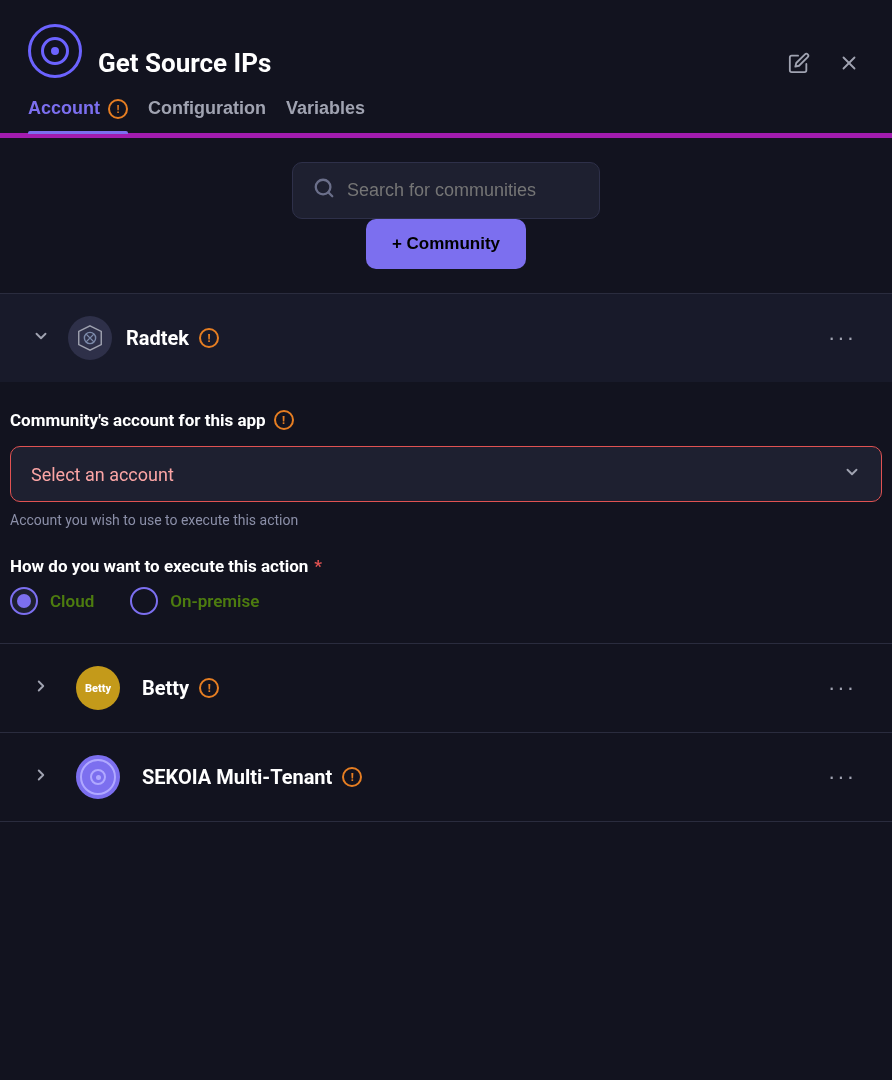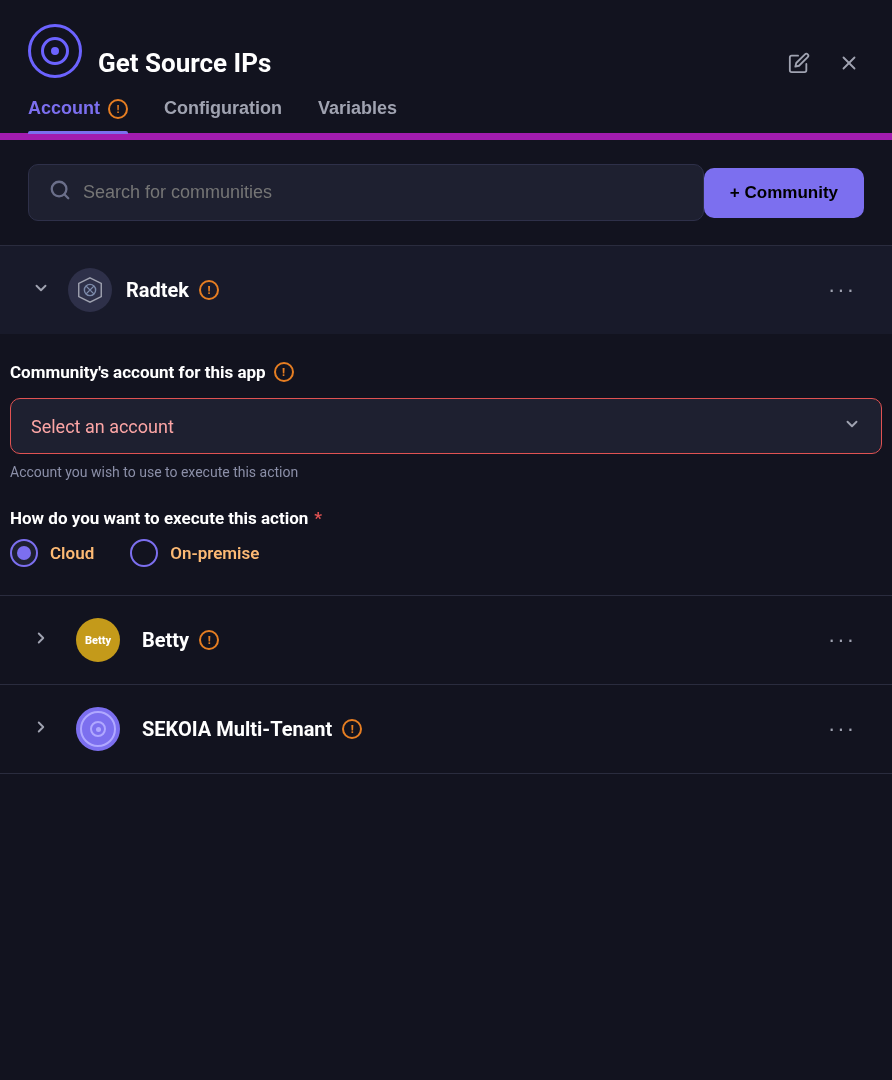--- a/index.html
+++ b/index.html
@@ -72,22 +72,22 @@
       padding: 4px;
       display: flex;
       align-items: center;
     }
 
     
     .tabs {
       display: flex;
       align-items: center;
       padding: 0 28px;
-      border-bottom: 7px solid #a21caf;
-      gap: 36px;
+      border-bottom: 5px solid #a21caf;
+      gap: 20px;
     }
 
     .tab {
       font-size: 18px;
       font-weight: 700;
       padding-bottom: 14px;
       cursor: pointer;
       position: relative;
       color: #a0a3b1;
       display: flex;
@@ -123,20 +123,21 @@
       display: flex;
       align-items: center;
       justify-content: center;
     }
 
     
     .search-row {
       display: flex;
       align-items: center;
       padding: 24px 28px;
+      flex-direction: column;
     }
 
     .search-box {
       flex: 1;
       background: #1e2030;
       border: 1.5px solid #2e3049;
       border-radius: 10px;
       display: flex;
       align-items: center;
       padding: 14px 20px;
@@ -344,21 +345,21 @@
       background: #7c6fef;
     }
 
     .radio-circle.empty {
       background: transparent;
     }
 
     .radio-label {
       font-size: 17px;
       font-weight: 600;
-      color: #fdba74;
+      color: #4d7c0f;
     }
 
     
     .community-row-collapsed {
       display: flex;
       align-items: center;
       padding: 22px 28px;
       gap: 22px;
       background: #12131f;
     }

